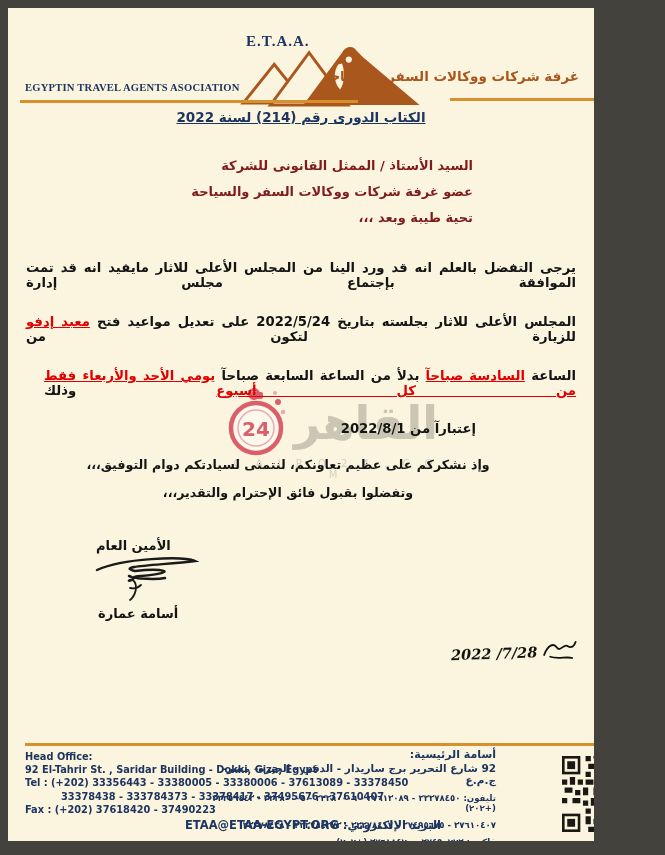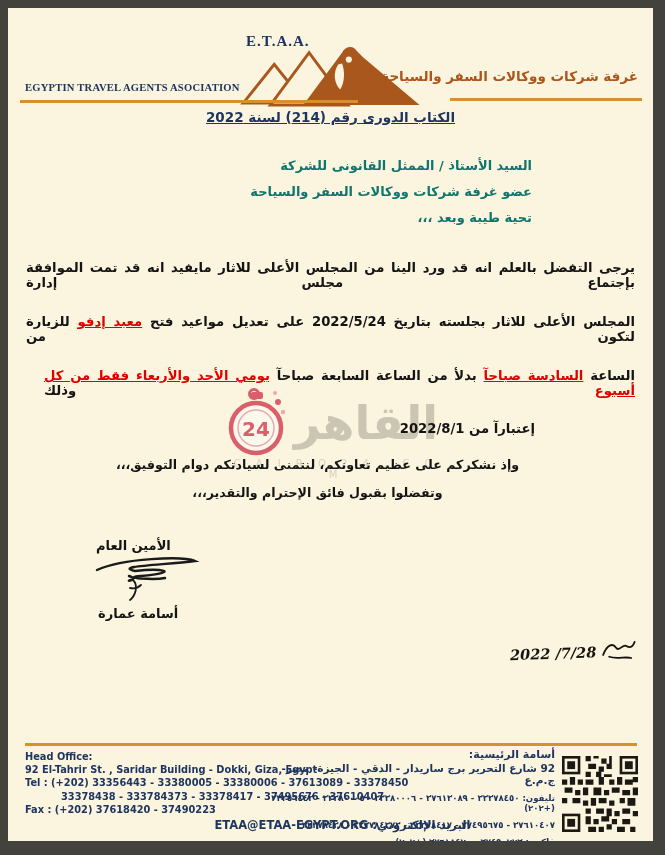--- a/index.html
+++ b/index.html
@@ -1,29 +1,29 @@
 <!DOCTYPE html>
 <html lang="ar"><head>
 <meta charset="utf-8">
 <style>
   html,body{margin:0;padding:0;}
   body{width:665px;height:855px;background:#44423d;position:relative;
        font-family:"DejaVu Sans",sans-serif;overflow:hidden;}
-  .page{position:absolute;left:8px;top:8px;width:645px;height:833px;
+  .page{position:absolute;left:8px;top:8px;width:586px;height:833px;
         background:#fbf4de;overflow:hidden;}
   .abs{position:absolute;}
   .rule{background:#d6912c;height:2.5px;}
   .etaa{font-family:"Liberation Serif",serif;font-weight:bold;font-size:15px;
         letter-spacing:1px;color:#1e3560;}
   .org-en{font-family:"Liberation Serif",serif;font-weight:bold;font-size:10.6px;
           color:#1e3560;letter-spacing:.2px;}
   .org-ar{font-weight:bold;font-size:13.5px;color:#a9571c;direction:rtl;}
   .doc-title{font-weight:bold;font-size:13.5px;color:#1e3560;text-align:center;
              text-decoration:underline;direction:rtl;}
-  .recip{direction:rtl;text-align:right;font-weight:bold;font-size:13px;color:#0f766e;}
+  .recip{direction:rtl;text-align:right;font-weight:bold;font-size:13px;color:#7f1d1d;}
   .recip div{margin-bottom:11px;}
   .bline{direction:rtl;font-weight:bold;font-size:13.2px;color:#141414;
          text-align:justify;text-align-last:justify;}
   .red-u{color:#e10000;text-decoration:underline;}
   .eff{direction:rtl;font-weight:bold;font-size:13.2px;color:#141414;}
   .thanks{direction:rtl;font-weight:bold;font-size:12.6px;color:#141414;text-align:center;}
   .sig{font-weight:bold;font-size:13px;color:#141414;direction:rtl;}
   .hdate{font-family:"DejaVu Serif",serif;font-style:italic;font-weight:bold;
          font-size:14.5px;color:#15130f;transform:rotate(-2deg);
          display:flex;align-items:center;gap:5px;}

